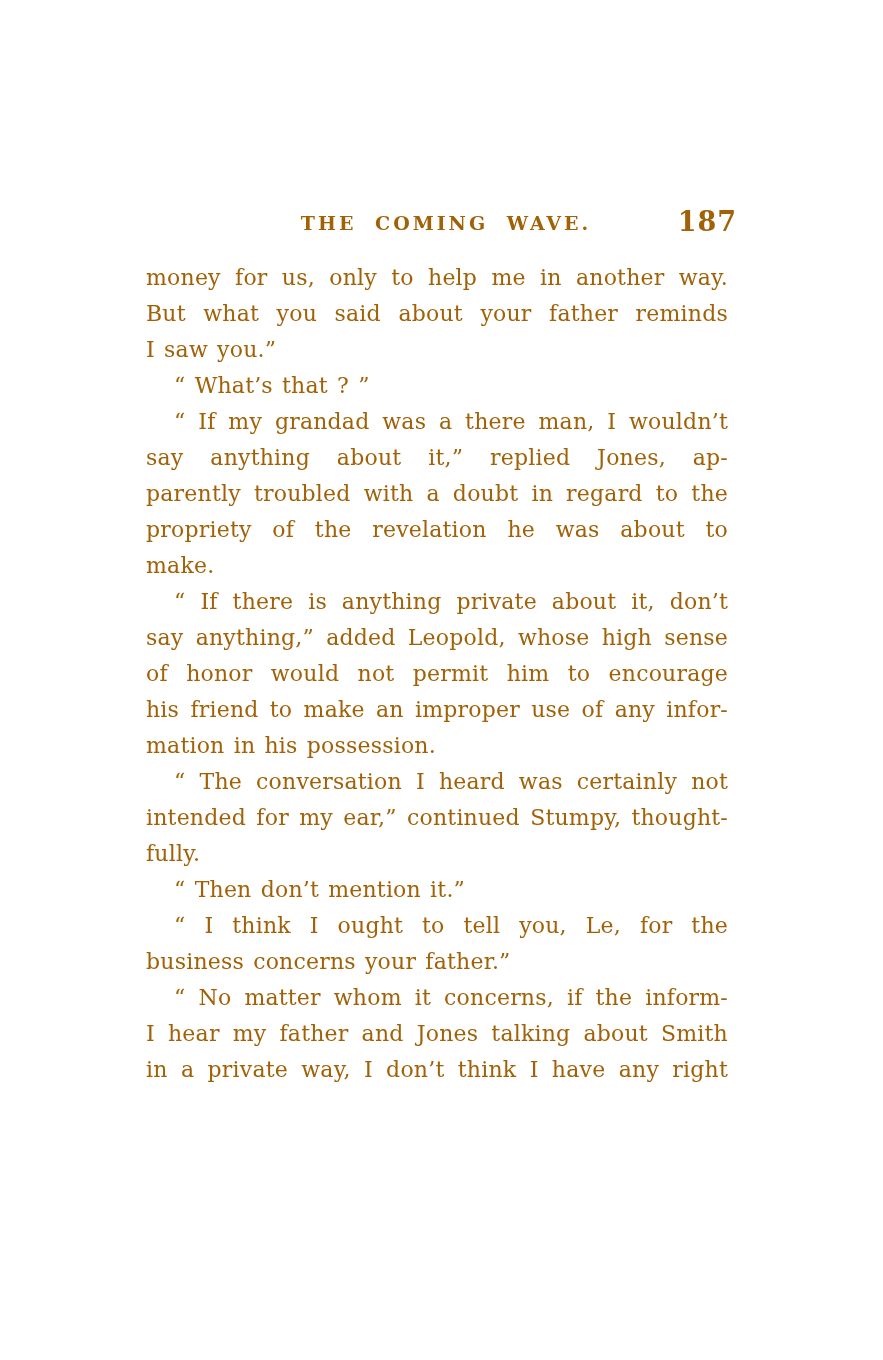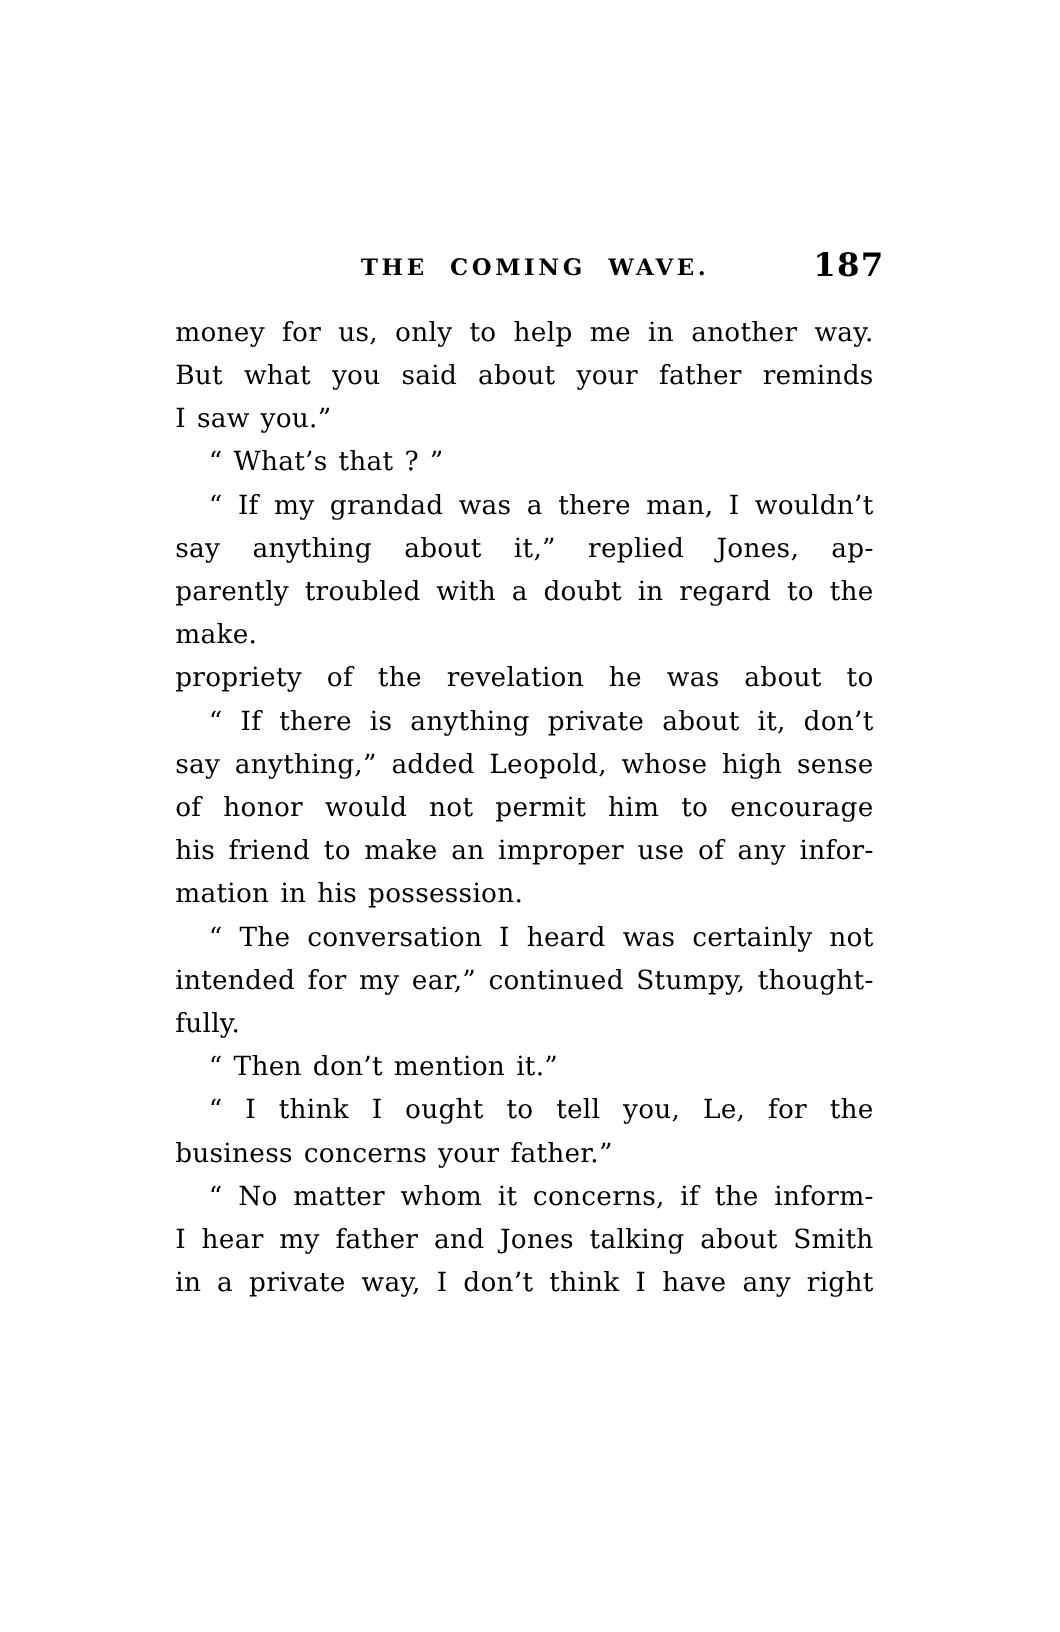--- a/index.html
+++ b/index.html
@@ -6,21 +6,21 @@
     margin: 0;
     padding: 0;
     background: #ffffff;
   }
   .page {
     position: relative;
     width: 831px;
     height: 1360px;
     background: #ffffff;
     font-family: "DejaVu Serif", "Liberation Serif", serif;
-    color: #000000;
+    color: #a16207;
     overflow: hidden;
   }
   .header {
     position: absolute;
     top: 206px;
     left: 155px;
     width: 582px;
     height: 40px;
   }
   .running-title {
@@ -84,22 +84,22 @@
         <div class="line fill">But what you said about your father reminds</div>
         <div class="line">I saw you.”</div>
       </div>
       <div class="paragraph">
         <div class="line indent">“ What’s that ? ”</div>
       </div>
       <div class="paragraph">
         <div class="line fill indent">“ If my grandad was a there man, I wouldn’t</div>
         <div class="line fill">say anything about it,” replied Jones, ap-</div>
         <div class="line fill">parently troubled with a doubt in regard to the</div>
+        <div class="line fill">propriety of the revelation he was about to</div>
         <div class="line">make.</div>
-        <div class="line fill">propriety of the revelation he was about to</div>
       </div>
       <div class="paragraph">
         <div class="line fill indent">“ If there is anything private about it, don’t</div>
         <div class="line fill">say anything,” added Leopold, whose high sense</div>
         <div class="line fill">of honor would not permit him to encourage</div>
         <div class="line fill">his friend to make an improper use of any infor-</div>
         <div class="line">mation in his possession.</div>
       </div>
       <div class="paragraph">
         <div class="line fill indent">“ The conversation I heard was certainly not</div>

